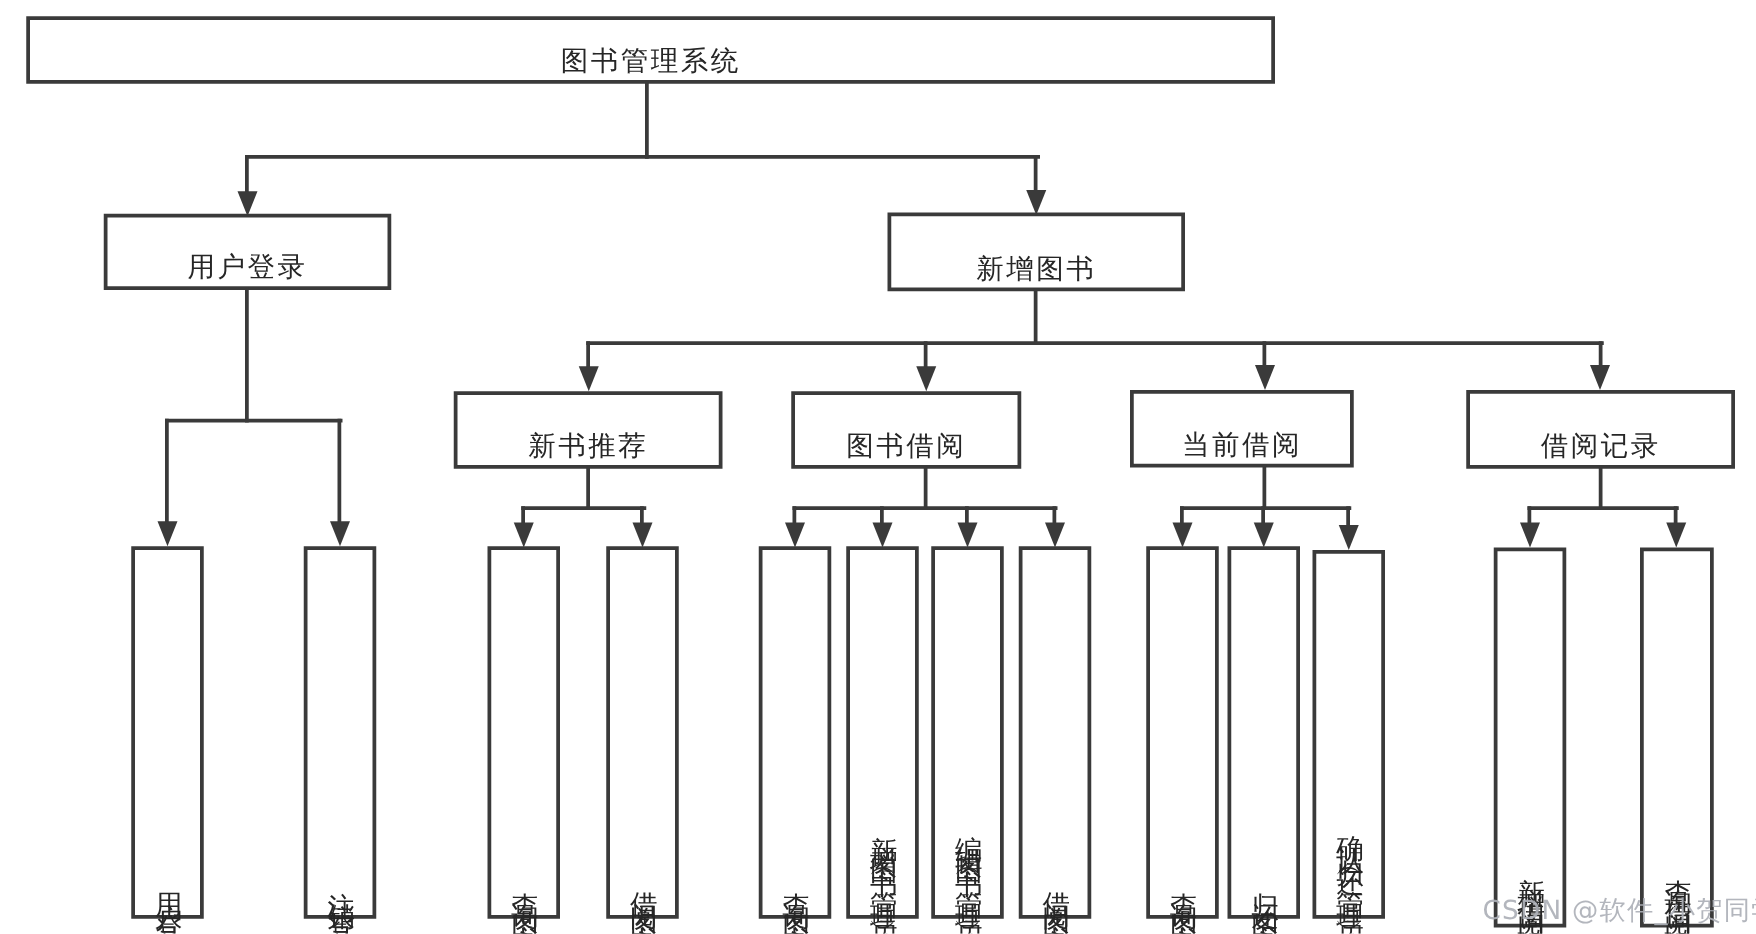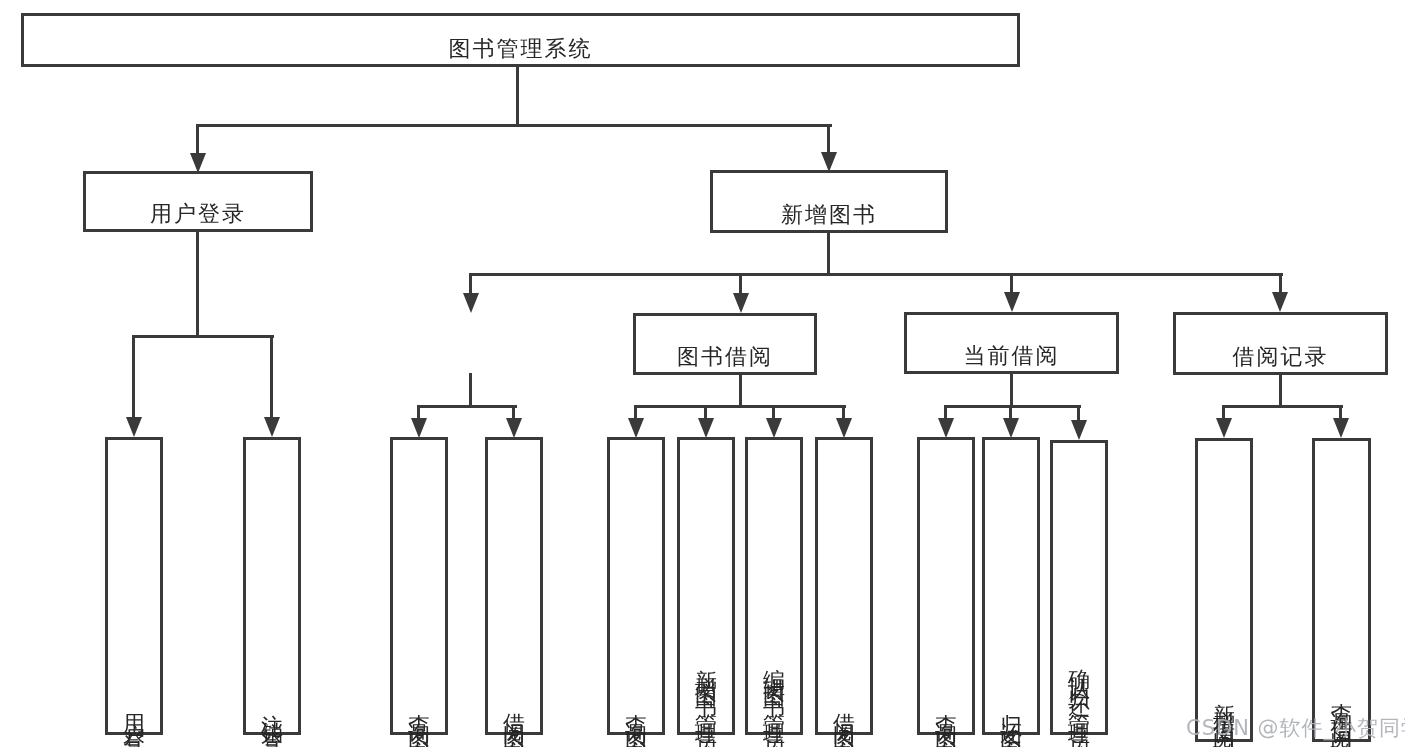--- a/index.html
+++ b/index.html
@@ -41,26 +41,29 @@
   </div>
 
   <div class="box" style="left:83px;top:171px;width:230px;height:61px;">
     <span class="hlabel">用户登录</span>
   </div>
 
   <div class="box" style="left:710px;top:170px;width:238px;height:63px;">
     <span class="hlabel">新增图书</span>
   </div>
 
+  <div class="box" style="left:363px;top:313px;width:215px;height:62px;">
+    <span class="hlabel">新书推荐</span>
+  </div>
 
   <div class="box" style="left:633px;top:313px;width:184px;height:62px;">
     <span class="hlabel">图书借阅</span>
   </div>
 
-  <div class="box" style="left:904px;top:312px;width:215px;height:62px;">
+  <div class="box" style="left:904px;top:312px;width:179px;height:62px;">
     <span class="hlabel">当前借阅</span>
   </div>
 
   <div class="box" style="left:1173px;top:312px;width:215px;height:63px;">
     <span class="hlabel">借阅记录</span>
   </div>
 
   <div class="box" style="left:105px;top:437px;width:58px;height:298px;">
     <span class="vlabel">用户登录</span>
   </div>

